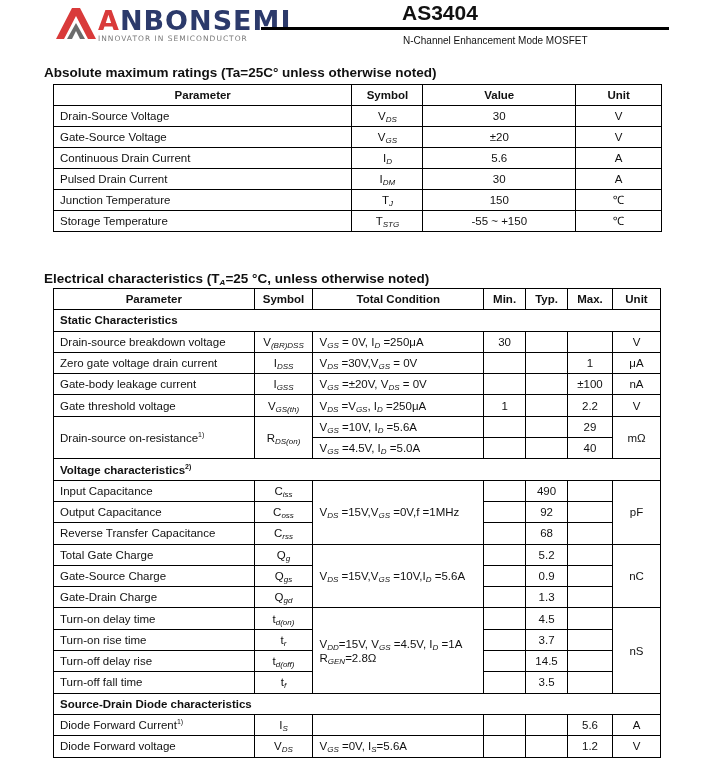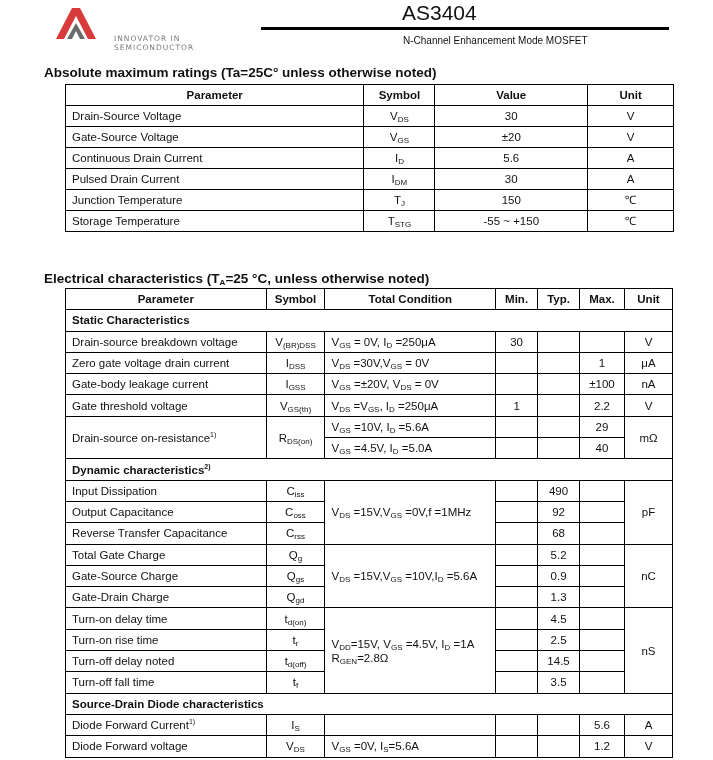--- a/index.html
+++ b/index.html
@@ -2,48 +2,49 @@
 <html><head>
 <meta charset="utf-8">
 <style>
   html, body { margin: 0; padding: 0; background: #fff; }
   body { width: 713px; height: 760px; position: relative; overflow: hidden; font-family: "Liberation Sans", sans-serif; color: #111; }
   .header { position: absolute; left: 0; top: 0; width: 713px; height: 60px; }
   .logo { position: absolute; left: 56px; top: 6px; width: 200px; height: 36px; }
   .logo-mark { position: absolute; left: 0; top: 0; }
   .logo-text { position: absolute; left: 42px; top: 0px; font-family: "DejaVu Sans", sans-serif; font-weight: bold; font-size: 27px; letter-spacing: 1px; color: #2c3a6b; line-height: 30px; }
   .logo-text .red { color: #d93a3a; }
-  .logo-tag { position: absolute; left: 42px; top: 28px; font-size: 7.5px; letter-spacing: 1px; color: #7a7a7a; font-family: "DejaVu Sans", sans-serif; margin-left: 16px; }
+  .logo-tag { position: absolute; left: 42px; top: 28px; font-size: 7.5px; letter-spacing: 1px; color: #7a7a7a; font-family: "DejaVu Sans", sans-serif; }
   .header-rule { position: absolute; left: 261px; top: 27px; width: 408px; height: 3px; background: #000; }
-  .part-no { position: absolute; left: 402px; top: 1px; font-weight: normal; font-size: 21px; line-height: 24px; }
+  .part-no { position: absolute; left: 402px; top: 1px; font-weight: bold; font-size: 21px; line-height: 24px; }
   .subtitle { position: absolute; left: 403px; top: 33px; font-size: 10px; line-height: 16px; }
 
   .sec-title { position: absolute; left: 44px; font-weight: bold; font-size: 13.5px; white-space: nowrap; }
-  table { position: absolute; border-collapse: collapse; font-size: 11.5px; margin-left: 12px; }
+  table { position: absolute; border-collapse: collapse; font-size: 11.5px; }
   td, th { border: 1px solid #000; padding: 0 6px; height: 20px; line-height: 20px; }
   th { font-weight: bold; text-align: center; }
   td.c { text-align: center; }
   td.l { text-align: left; }
-  sub { font-size: 8px; vertical-align: -2px; line-height: 0; }
+  sub { font-size: 8px; vertical-align: -2px; line-height: 0; font-style: italic; }
   sup { font-size: 7px; vertical-align: 5px; line-height: 0; }
   .group td { font-weight: bold; }
   .t1 { left: 53px; top: 84px; width: 609px; }
   .t2 { left: 53px; top: 288px; width: 608px; }
   .t2 td, .t2 th { height: 20.3px; }
   .footnote { position: absolute; left: 53px; top: 757px; font-size: 6px; color: #666; }
 </style>
 </head>
 <body>
 
 <div class="header">
   <div class="logo">
     <svg class="logo-mark" width="40" height="34" viewBox="0 0 40 34">
       <polygon points="0,33 16,2 24,2 40,33 32,33 20,10 8,33" fill="#d93a3a"></polygon>
       <polygon points="11,33 20,17 29,33 24,33 20,25 16,33" fill="#6b6b6b"></polygon>
     </svg>
+    <div class="logo-text"><span class="red">A</span><span id="brand-rest">NBONSEMI</span></div>
     <div class="logo-tag">INNOVATOR IN SEMICONDUCTOR</div>
   </div>
   <div class="header-rule"></div>
   <div class="part-no">AS3404</div>
   <div class="subtitle">N-Channel Enhancement Mode MOSFET</div>
 </div>
 
 <div class="sec-title" style="top:65px">Absolute maximum ratings (Ta=25C°  unless otherwise noted)</div>
 
 <table class="t1">
@@ -173,24 +174,24 @@
         <td class="c">29</td>
         <td class="c" rowspan="2">mΩ</td>
       </tr>
       <tr>
         <td class="l"><span>V</span><sub>GS</sub><span> =4.5V, I</span><sub>D</sub><span> =5.0A</span></td>
         <td class="c"></td>
         <td class="c"></td>
         <td class="c">40</td>
       </tr>
       <tr class="group">
-        <td class="l" colspan="7"><span>Dynamic characteristics</span><sup>2)</sup></td>
-      </tr>
-      <tr>
-        <td class="l"><span>Input Dissipation</span></td>
+        <td class="l" colspan="7"><span>Voltage characteristics</span><sup>2)</sup></td>
+      </tr>
+      <tr>
+        <td class="l"><span>Input Capacitance</span></td>
         <td class="c"><span>C</span><sub>iss</sub></td>
         <td class="l" rowspan="3"><span>V</span><sub>DS</sub><span> =15V,V</span><sub>GS</sub><span> =0V,f =1MHz</span></td>
         <td class="c"></td>
         <td class="c">490</td>
         <td class="c"></td>
         <td class="c" rowspan="3">pF</td>
       </tr>
       <tr>
         <td class="l"><span>Output Capacitance</span></td>
         <td class="c"><span>C</span><sub>oss</sub></td>
@@ -234,25 +235,25 @@
         <td class="l" rowspan="4" style="line-height: 14px; vertical-align: middle;"><span>V</span><sub>DD</sub><span>=15V, V</span><sub>GS</sub><span> =4.5V, I</span><sub>D</sub><span> =1A</span><br><span>R</span><sub>GEN</sub><span>=2.8Ω</span></td>
         <td class="c"></td>
         <td class="c">4.5</td>
         <td class="c"></td>
         <td class="c" rowspan="4">nS</td>
       </tr>
       <tr>
         <td class="l"><span>Turn-on rise time</span></td>
         <td class="c"><span>t</span><sub>r</sub></td>
         <td class="c"></td>
-        <td class="c">2.5</td>
-        <td class="c"></td>
-      </tr>
-      <tr>
-        <td class="l"><span>Turn-off delay noted</span></td>
+        <td class="c">3.7</td>
+        <td class="c"></td>
+      </tr>
+      <tr>
+        <td class="l"><span>Turn-off delay rise</span></td>
         <td class="c"><span>t</span><sub>d(off)</sub></td>
         <td class="c"></td>
         <td class="c">14.5</td>
         <td class="c"></td>
       </tr>
       <tr>
         <td class="l"><span>Turn-off fall time</span></td>
         <td class="c"><span>t</span><sub>f</sub></td>
         <td class="c"></td>
         <td class="c">3.5</td>

